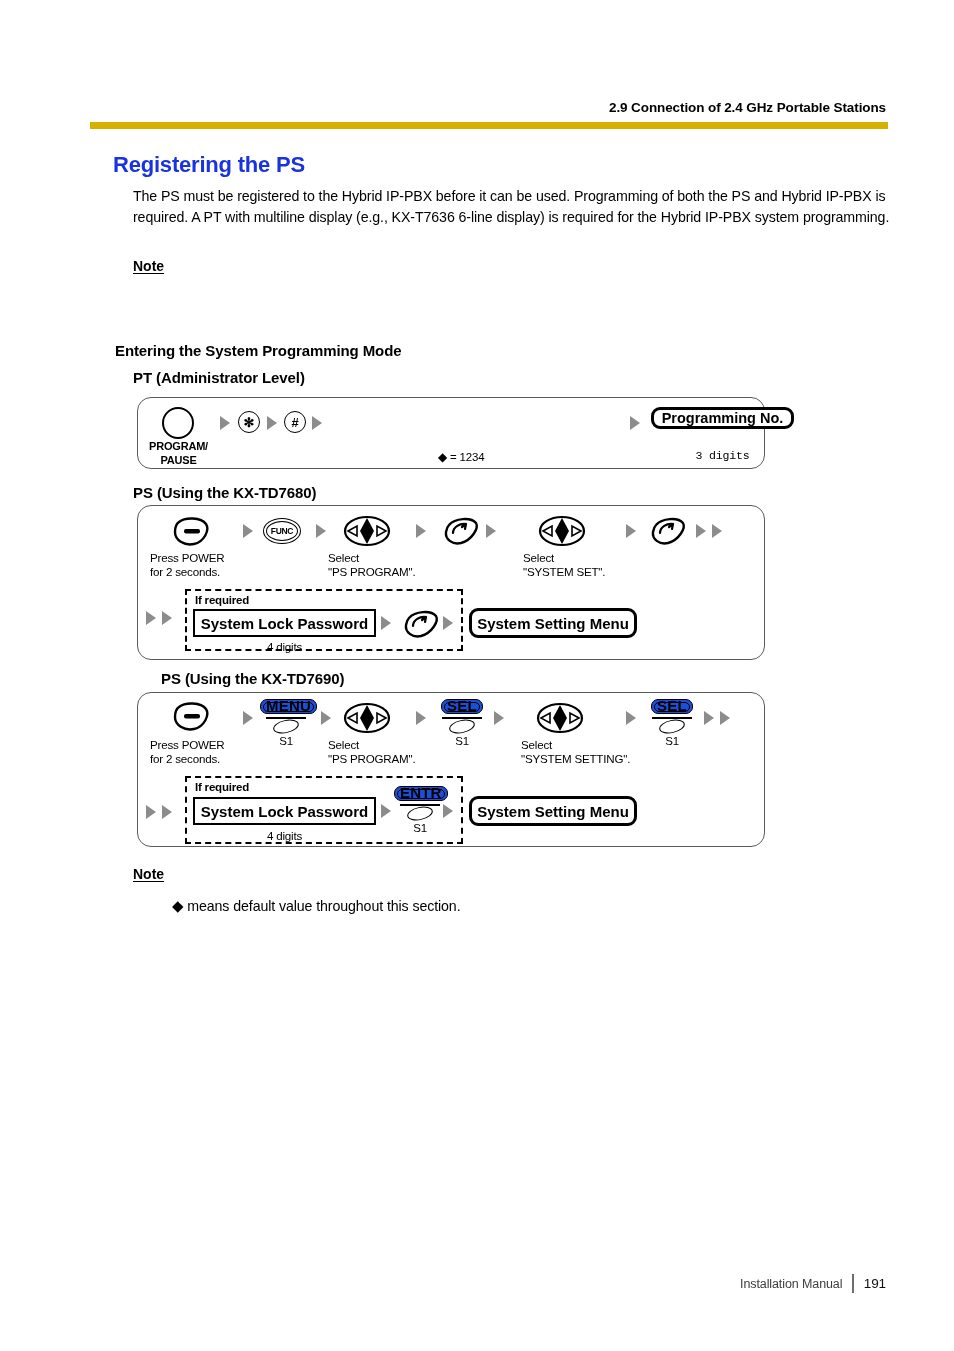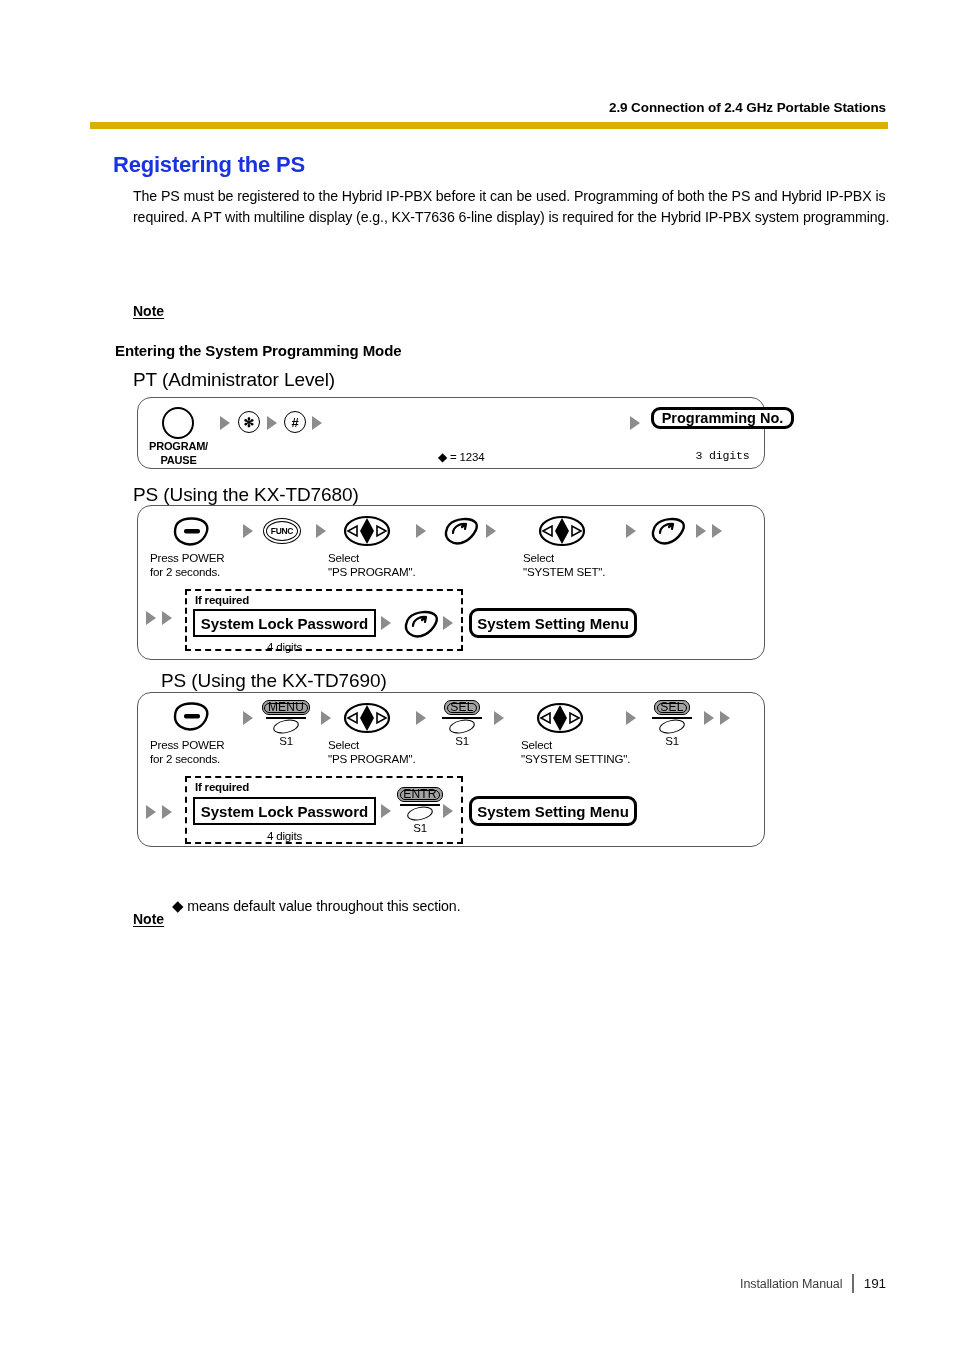--- a/index.html
+++ b/index.html
@@ -27,30 +27,30 @@
   .h1 {
     position:absolute; left:113px; top:152px;
     font-size:22px; font-weight:bold; color:#1a33e0; letter-spacing:-0.2px;
   }
   .para {
     position:absolute; left:133px; top:186px; width:760px;
     font-size:14.2px; line-height:20.5px; letter-spacing:-0.1px;
   }
   .note-label {
     position:absolute; font-size:14px; font-weight:bold;
-    text-decoration:underline; text-underline-offset:2px;margin-top:45px;
+    text-decoration:underline; text-underline-offset:2px;
   }
   .note-body {
     position:absolute; font-size:14.2px; line-height:20.5px; letter-spacing:-0.1px;
   }
   .h2 {
     position:absolute; left:115px; top:342px;
     font-size:15px; font-weight:bold; letter-spacing:-0.1px;
   }
-  .h3 { position:absolute; font-size:19px; font-weight:normal; letter-spacing:-0.1px; }
+  .h3 { position:absolute; font-size:15px; font-weight:bold; letter-spacing:-0.1px; }
 
   
   .dbox {
     position:absolute;
     border:1.4px solid #5a5a5a;
     border-radius:14px;
     background:#fff;
     box-sizing:border-box;
   }
 
@@ -109,22 +109,22 @@
   }
   .func-oval::before{
     content:""; position:absolute; left:2px; top:2px; right:2px; bottom:2px;
     border:1.2px solid #000; border-radius:50%;
   }
 
   
   .sk { position:absolute; width:52px; text-align:center; }
   .sk-lab {
     display:inline-block; border:1.5px solid #000; border-radius:7px;
-    padding:0px 5px 1px 5px; font-size:12px; font-weight:normal;
-    letter-spacing:0.2px; line-height:12px; background:#a3a3a3;
+    padding:0px 5px 1px 5px; font-size:15px; font-weight:bold;
+    letter-spacing:0.2px; line-height:12px; background:#1d4ed8;
     position:relative;
   }
   .sk-lab::before{
     content:""; position:absolute; left:1.5px; top:1.5px; right:1.5px; bottom:1.5px;
     border:1px solid #000; border-radius:5px;
   }
   .sk-rule { width:40px; height:1.6px; background:#000; margin:2px auto 1px auto; }
   .sk-oval {
     width:26px; height:13px; border:1.8px solid #000; border-radius:50%;
     margin:0 auto; box-sizing:border-box; transform:rotate(-12deg);

